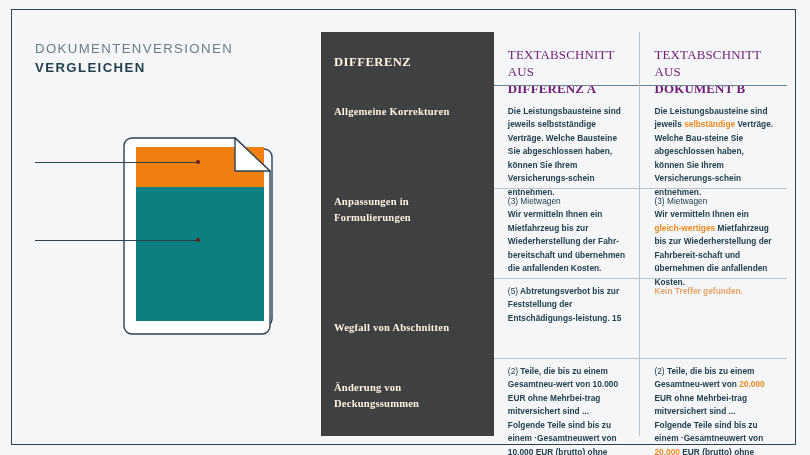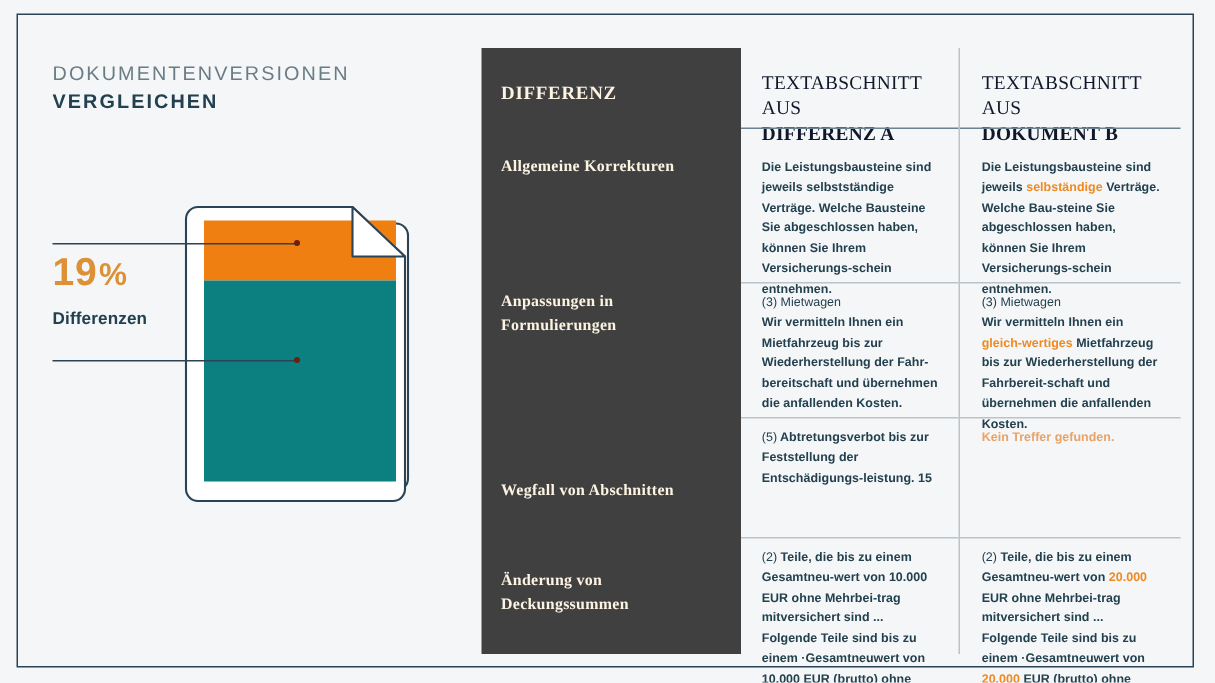--- a/index.html
+++ b/index.html
@@ -88,21 +88,21 @@
   .col-diff .cell { padding-left:13px; padding-right:8px; }
   .col-txt .cell { padding-left:14px; padding-right:12px; }
 
   .hdr-diff {
     font-family:"Liberation Serif", serif;
     font-weight:700; font-size:12.6px; color:#fdf3e2;
     letter-spacing:0.5px;
   }
   .hdr-txt {
     font-family:"Liberation Serif", serif;
-    font-size:12.9px; color:#0f172a; line-height:1.32;
+    font-size:12.9px; color:#701a75; line-height:1.32;
     letter-spacing:0.2px;
   }
   .hdr-txt b { font-weight:700; }
 
   .rowlabel {
     font-family:"Liberation Serif", serif;
     font-weight:700; font-size:10.6px; color:#fdf3e2;
     line-height:1.5; letter-spacing:0.2px;
   }
 
@@ -146,24 +146,20 @@
           <path d="M113 3 l35 33 h-35 z" fill="#ffffff" stroke="#2b4354" stroke-width="1.4" stroke-linejoin="round"></path>
         </svg>
       </div>
 
       <div class="leader" style="left:23px; top:152px; width:163px;"></div>
       <div class="leader-dot" style="left:184px; top:150px;"></div>
 
       <div class="leader" style="left:23px; top:230px; width:163px;"></div>
       <div class="leader-dot" style="left:184px; top:228px;"></div>
 
-      <div class="stat" id="stat-19">
-        <div class="num"><span>19</span><span class="pc">%</span></div>
-        <div class="lbl">Differenzen</div>
-      </div>
 
 
     </div>
 
     <div id="table">
 
       <div class="col-diff">
         <div class="cell" style="top:23px;">
           <div class="hdr-diff">DIFFERENZ</div>
         </div>

